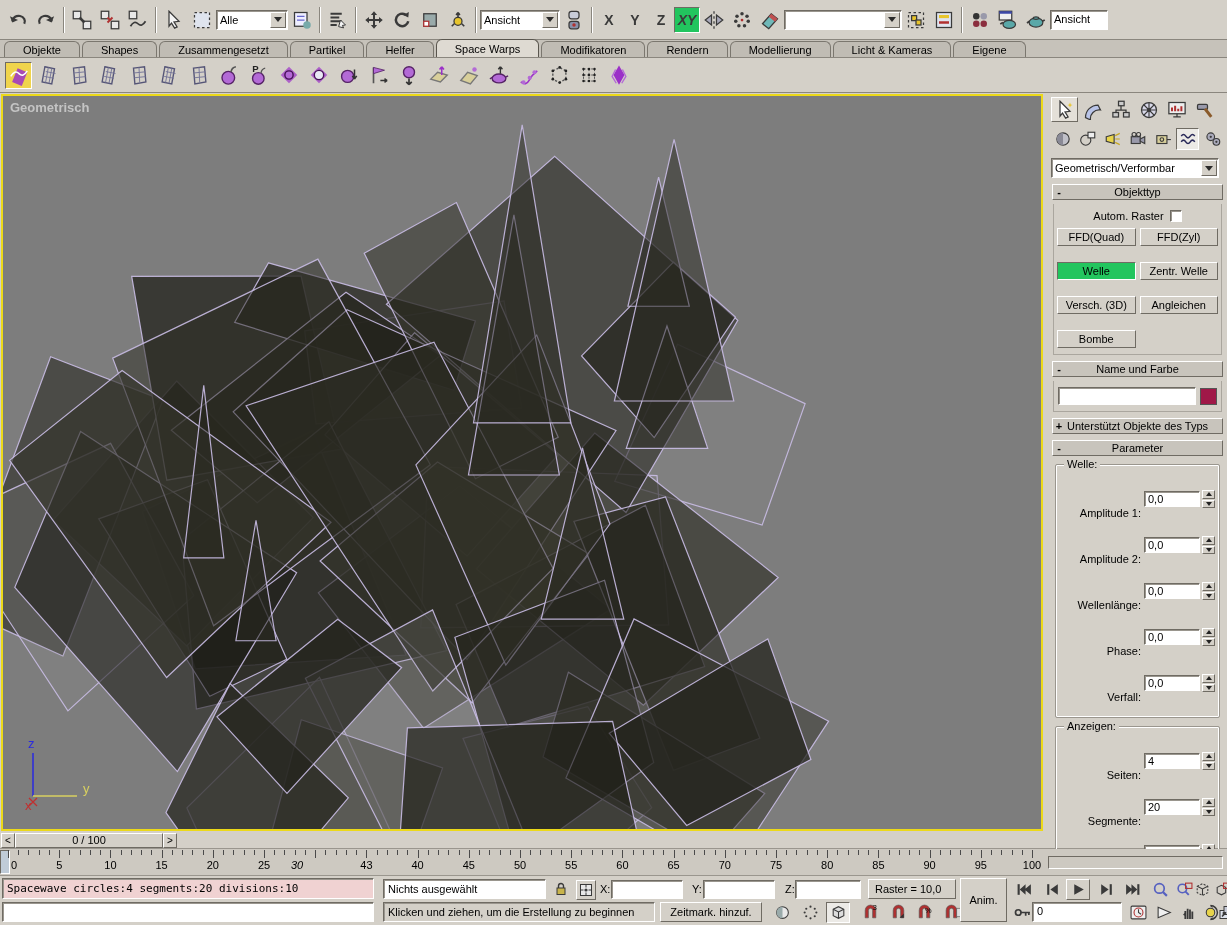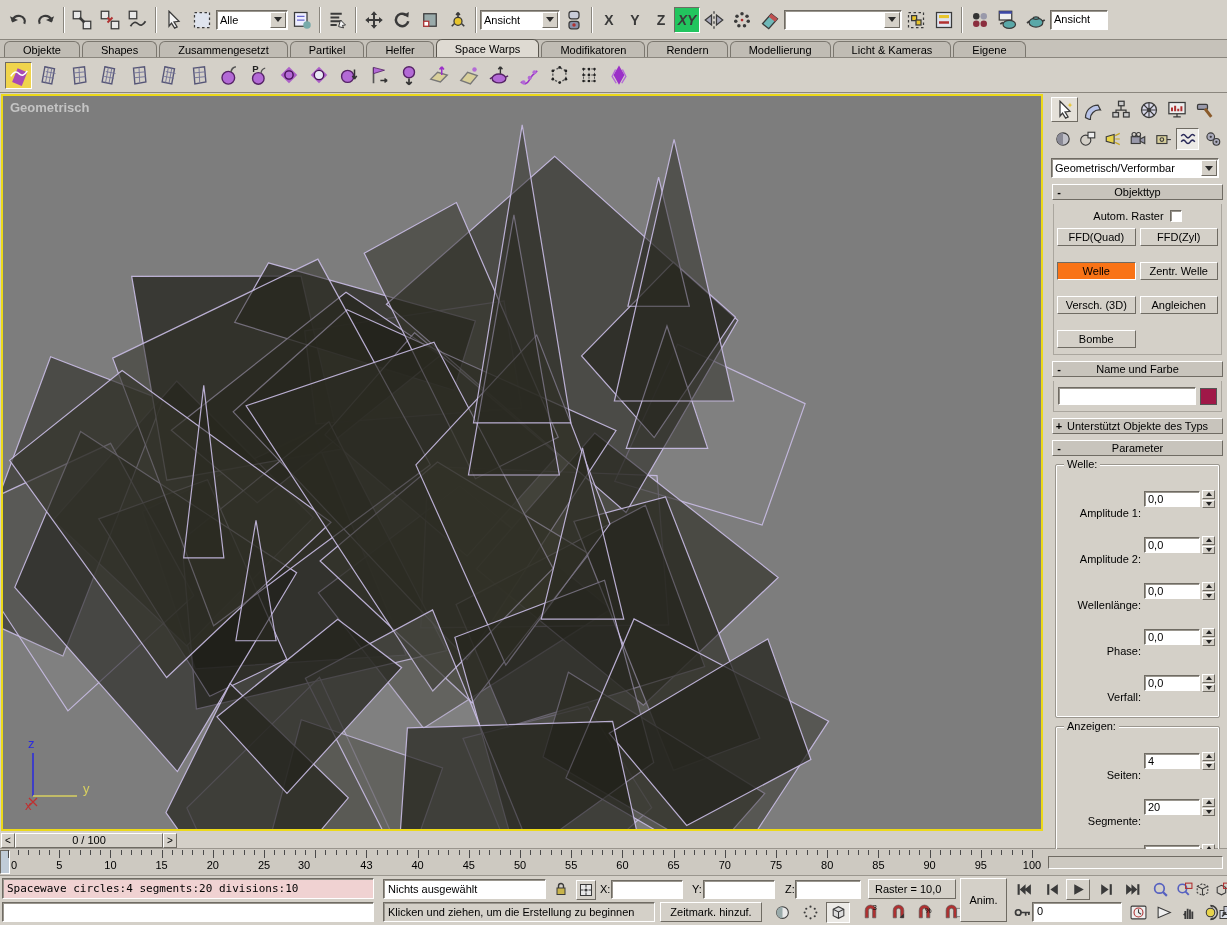--- a/index.html
+++ b/index.html
@@ -55,21 +55,21 @@
   .cpsub { width:23px; height:22px; display:flex; align-items:center; justify-content:center; }
   .cpsub.pressed { background:#eceae6; border:1px solid; border-color:#6f6b63 #fff #fff #6f6b63; }
   .cpsub svg { width:18px; height:18px; }
   .rollhead { height:16px; display:flex; align-items:center; margin:6px 1px 4px 1px;
      background:#c8c4bc; border:1px solid; border-color:#fff #6f6b63 #6f6b63 #fff; }
   .rollhead .sign { width:12px; text-align:center; font-weight:bold; }
   .rollhead .rtitle { flex:1; text-align:center; margin-right:12px; }
   .rollbody { border:1px solid #aaa69e; border-top:none; margin:0 2px 2px 2px; padding:4px 3px 6px 3px; }
   .cpbtn { height:18px; display:flex; align-items:center; justify-content:center;
      border:1px solid; border-color:#fff #6f6b63 #6f6b63 #fff; background:#d4d0c8; white-space:nowrap; }
-  .cpbtn.active { background:#f97316; border-color:#6f6b63 #fff #fff #6f6b63; }
+  .cpbtn.active { background:#22c55e; border-color:#6f6b63 #fff #fff #6f6b63; }
   .btngrid { display:grid; grid-template-columns:1fr 1fr; gap:16px 4px; margin-top:4px; }
   .autogrid { display:flex; align-items:center; justify-content:center; gap:6px; height:16px; }
   .chk { width:12px; height:12px; background:#fff; border:1px solid; border-color:#6f6b63 #fff #fff #6f6b63;
      box-shadow:inset 1px 1px 0 #9a968e; }
   .grp { border:1px solid #9a968e; border-radius:2px; box-shadow:inset 0 0 0 1px #fff;
      margin:8px 2px 4px 2px; padding:8px 4px 8px 2px; position:relative; }
   .grp .legend { position:absolute; top:-7px; left:8px; background:#d4d0c8; padding:0 3px; }
   .prow { display:flex; align-items:center; justify-content:flex-end; margin:6px 0; }
   .prow .plabel { white-space:nowrap; margin-right:3px;margin-top:28px; }
   .prow .pfield { width:56px; height:16px; background:#fff; border:1px solid;
@@ -749,21 +749,21 @@
     <div class="tick" style="left: 233.28px; height: 5px;"></div>
     <div class="tick" style="left: 243.52px; height: 5px;"></div>
     <div class="tick" style="left: 253.76px; height: 5px;"></div>
     <div class="tick" style="left: 264px; height: 8px;"></div>
     <div class="ticklabel" style="left: 264px;">25</div>
     <div class="tick" style="left: 274.24px; height: 5px;"></div>
     <div class="tick" style="left: 284.48px; height: 5px;"></div>
     <div class="tick" style="left: 294.72px; height: 5px;"></div>
     <div class="tick" style="left: 304.96px; height: 5px;"></div>
     <div class="tick" style="left: 315.2px; height: 8px;"></div>
-    <div class="ticklabel" style="left: 304px;">30</div>
+    <div class="ticklabel" style="left: 297px; font-style: italic;">30</div>
     <div class="tick" style="left: 325.44px; height: 5px;"></div>
     <div class="tick" style="left: 335.68px; height: 5px;"></div>
     <div class="tick" style="left: 345.92px; height: 5px;"></div>
     <div class="tick" style="left: 356.16px; height: 5px;"></div>
     <div class="tick" style="left: 366.4px; height: 8px;"></div>
     <div class="ticklabel" style="left: 366.4px;">43</div>
     <div class="tick" style="left: 376.64px; height: 5px;"></div>
     <div class="tick" style="left: 386.88px; height: 5px;"></div>
     <div class="tick" style="left: 397.12px; height: 5px;"></div>
     <div class="tick" style="left: 407.36px; height: 5px;"></div>

